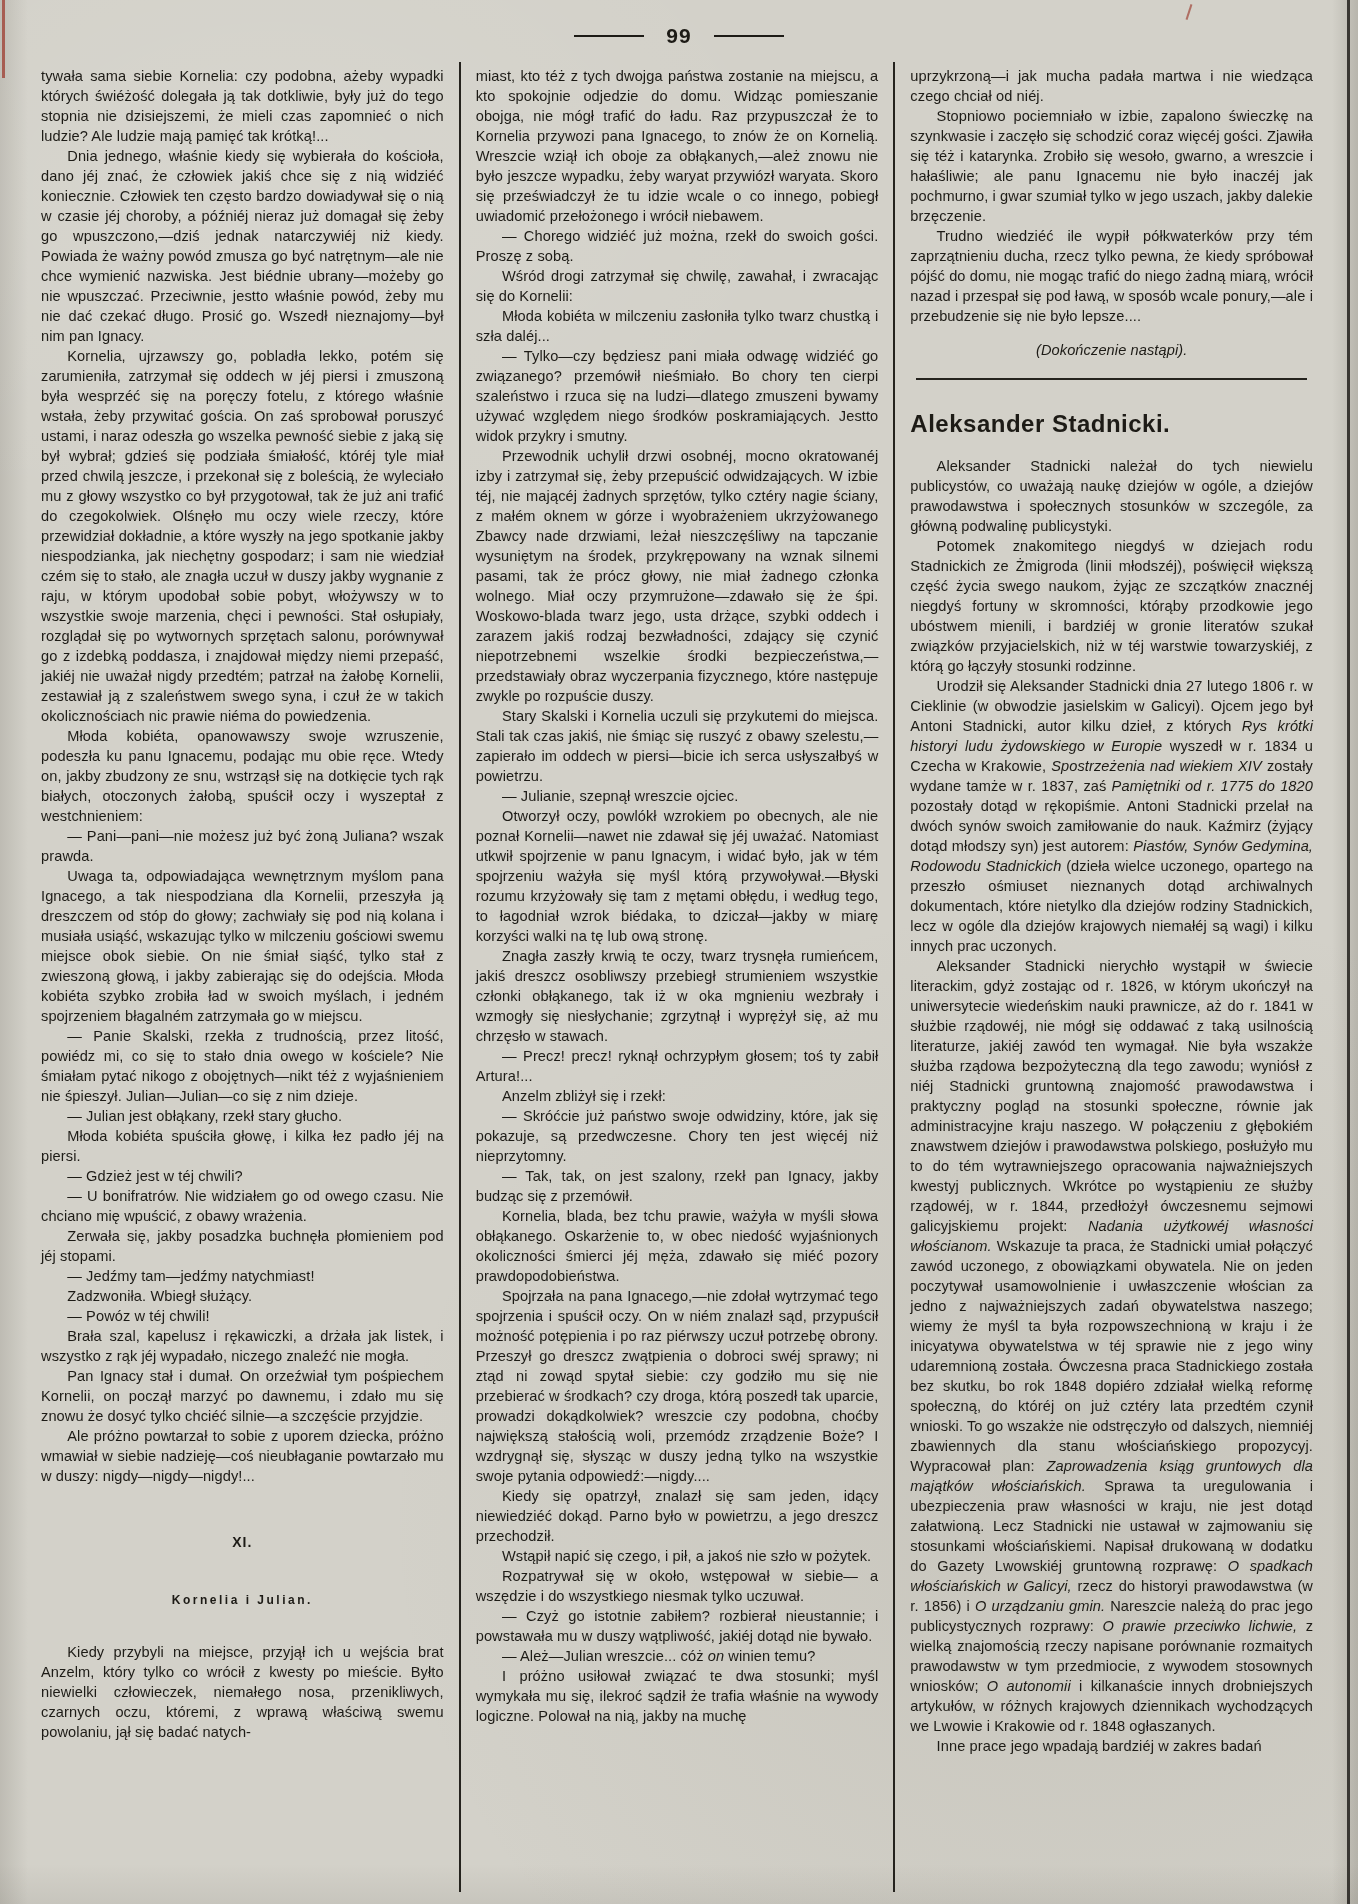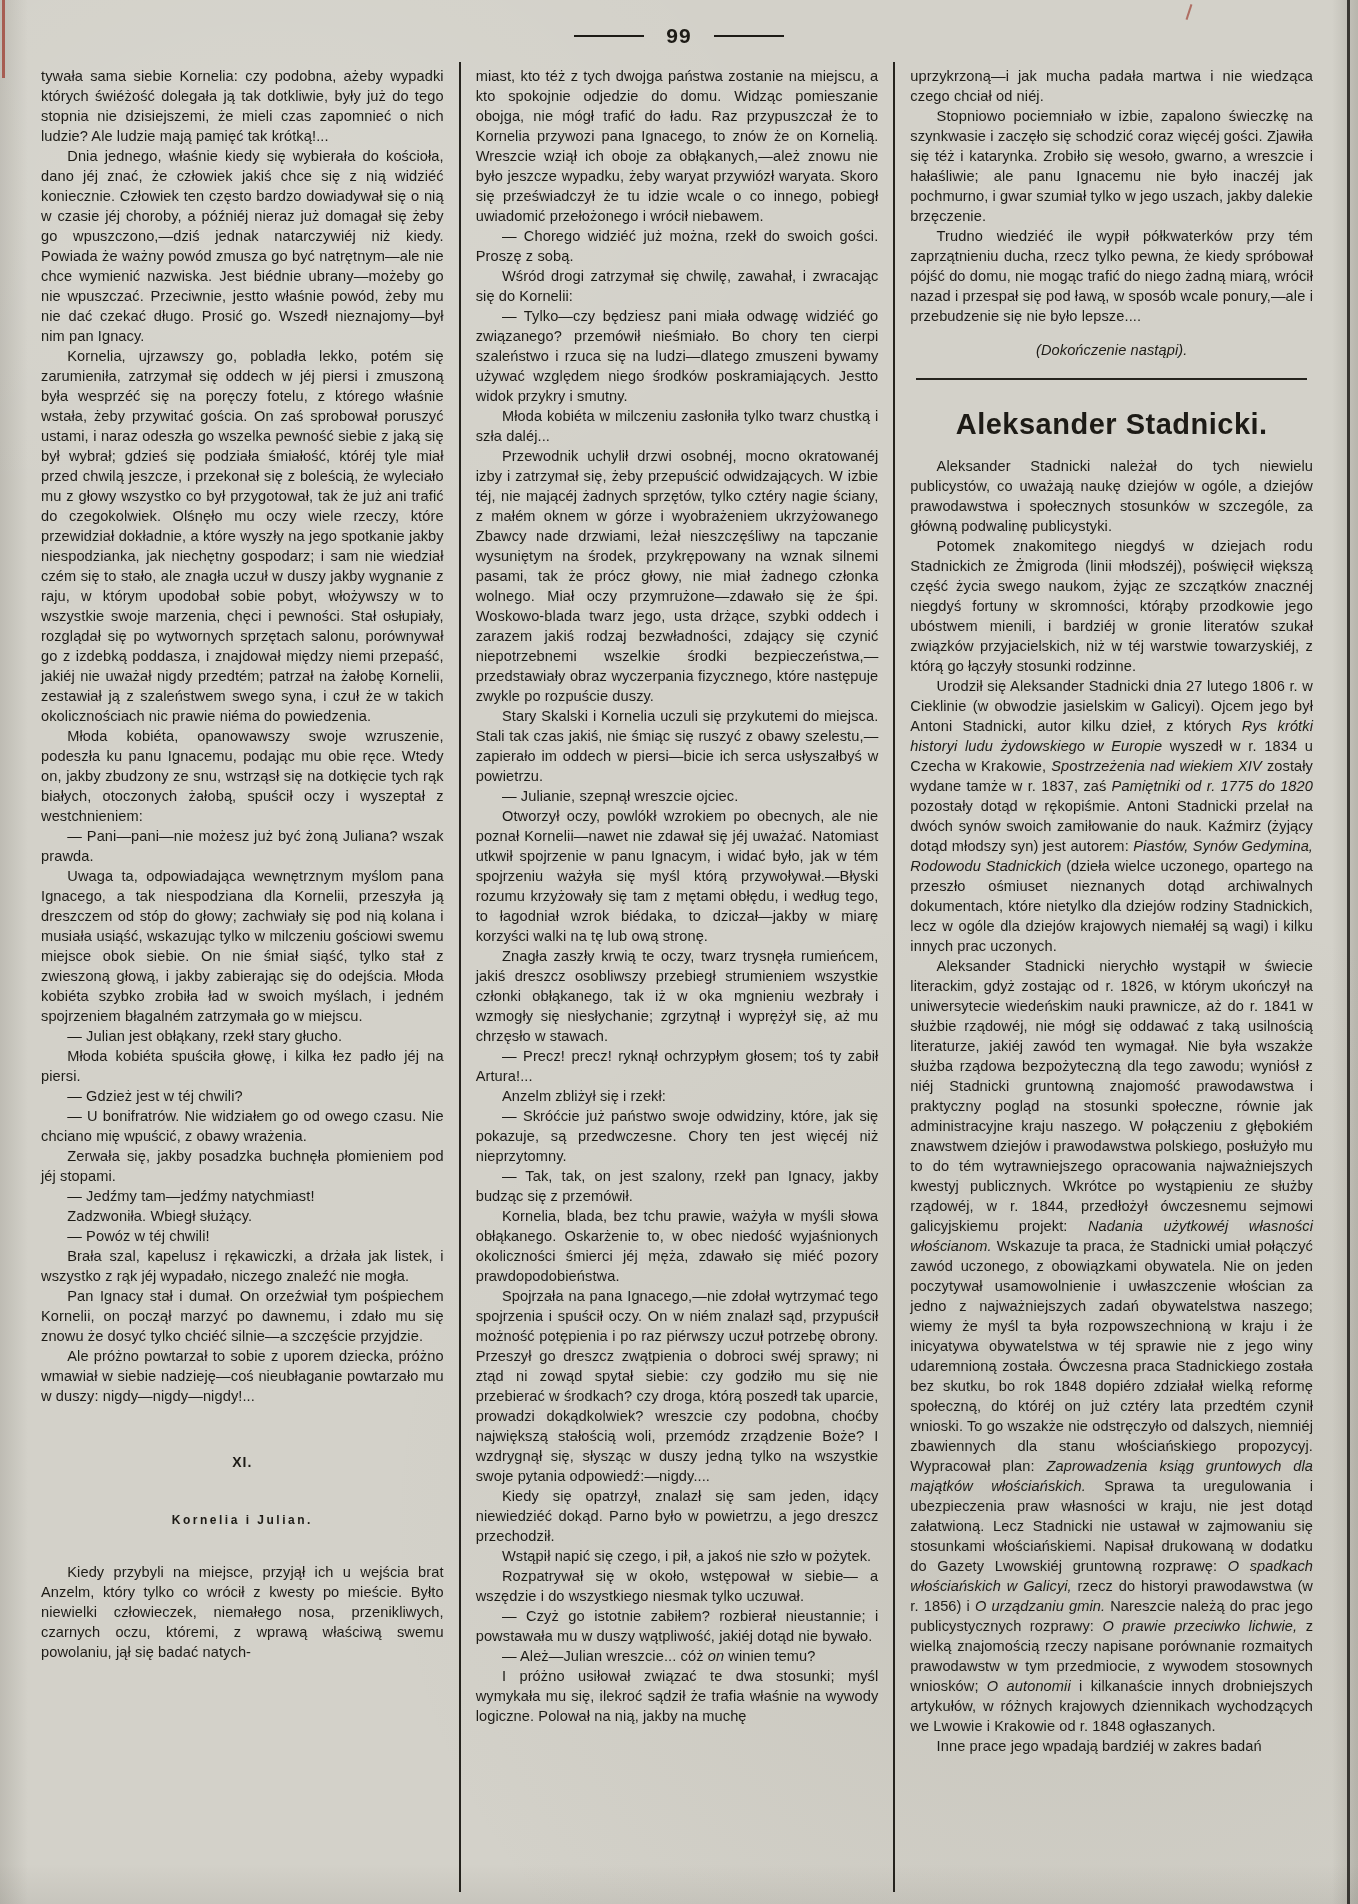--- a/index.html
+++ b/index.html
@@ -43,21 +43,21 @@
     letter-spacing:.1px;
   }
   .col + .col{border-left:2px solid #25231e;}
 
   .col p{margin:0;}
   p.p{text-indent:1.8em;}
   p.cont{text-indent:0;}
   p.ci{text-align:center;font-style:italic;text-indent:0;margin:14px 0 18px 0;}
   p.num{text-align:center;text-indent:0;font-size:14px;font-weight:bold;margin:46px 0 0 0;letter-spacing:1px;}
   p.title{text-align:center;text-indent:0;font-size:12px;font-weight:bold;letter-spacing:2.5px;margin:38px 0 32px 0;}
-  p.h1{text-align:center;text-indent:0;font-size:29px;font-weight:bold;margin:34px 0 22px 0;letter-spacing:.5px;}
+  p.h1{text-indent:0;font-size:24px;font-weight:bold;margin:34px 0 22px 0;letter-spacing:.5px;}
   .rule{border-top:2px solid #25231e;margin:6px 6px 0 6px;height:0;}
   i{font-style:italic;}
 </style>
 </head>
 <body>
 
 <div class="page">
   <div class="artifact-red-left"></div>
   <div class="artifact-red-top"></div>
   <div class="edge-line"></div>
@@ -69,41 +69,42 @@
   </div>
 
   <div class="cols">
     <div class="col">
         <p class="cont"><span>tywała sama siebie Kornelia: czy podobna, ażeby wypadki których świéżość dolegała ją tak dotkliwie, były już do tego stopnia nie dzisiejszemi, że mieli czas zapomnieć o nich ludzie? Ale ludzie mają pamięć tak krótką!...</span></p>
         <p class="p"><span>Dnia jednego, właśnie kiedy się wybierała do kościoła, dano jéj znać, że człowiek jakiś chce się z nią widziéć koniecznie. Człowiek ten często bardzo dowiadywał się o nią w czasie jéj choroby, a późniéj nieraz już domagał się żeby go wpuszczono,—dziś jednak natarczywiéj niż kiedy. Powiada że ważny powód zmusza go być natrętnym—ale nie chce wymienić nazwiska. Jest biédnie ubrany—możeby go nie wpuszczać. Przeciwnie, jestto właśnie powód, żeby mu nie dać czekać długo. Prosić go. Wszedł nieznajomy—był nim pan Ignacy.</span></p>
         <p class="p"><span>Kornelia, ujrzawszy go, pobladła lekko, potém się zarumieniła, zatrzymał się oddech w jéj piersi i zmuszoną była wesprzéć się na poręczy fotelu, z którego właśnie wstała, żeby przywitać gościa. On zaś sprobował poruszyć ustami, i naraz odeszła go wszelka pewność siebie z jaką się był wybrał; gdzieś się podziała śmiałość, któréj tyle miał przed chwilą jeszcze, i przekonał się z boleścią, że wyleciało mu z głowy wszystko co był przygotował, tak że już ani trafić do czegokolwiek. Olśnęło mu oczy wiele rzeczy, które przewidział dokładnie, a które wyszły na jego spotkanie jakby niespodzianka, jak niechętny gospodarz; i sam nie wiedział czém się to stało, ale znagła uczuł w duszy jakby wygnanie z raju, w którym upodobał sobie pobyt, włożywszy w to wszystkie swoje marzenia, chęci i pewności. Stał osłupiały, rozglądał się po wytwornych sprzętach salonu, porównywał go z izdebką poddasza, i znajdował między niemi przepaść, jakiéj nie uważał nigdy przedtém; patrzał na żałobę Kornelii, zestawiał ją z szaleństwem swego syna, i czuł że w takich okolicznościach nic prawie niéma do powiedzenia.</span></p>
         <p class="p"><span>Młoda kobiéta, opanowawszy swoje wzruszenie, podeszła ku panu Ignacemu, podając mu obie ręce. Wtedy on, jakby zbudzony ze snu, wstrząsł się na dotkięcie tych rąk białych, otoczonych żałobą, spuścił oczy i wyszeptał z westchnieniem:</span></p>
         <p class="p"><span>— Pani—pani—nie możesz już być żoną Juliana? wszak prawda.</span></p>
         <p class="p"><span>Uwaga ta, odpowiadająca wewnętrznym myślom pana Ignacego, a tak niespodziana dla Kornelii, przeszyła ją dreszczem od stóp do głowy; zachwiały się pod nią kolana i musiała usiąść, wskazując tylko w milczeniu gościowi swemu miejsce obok siebie. On nie śmiał siąść, tylko stał z zwieszoną głową, i jakby zabierając się do odejścia. Młoda kobiéta szybko zrobiła ład w swoich myślach, i jedném spojrzeniem błagalném zatrzymała go w miejscu.</span></p>
+        <p class="p"><span>— Panie Skalski, rzekła z trudnością, przez litość, powiédz mi, co się to stało dnia owego w kościele? Nie śmiałam pytać nikogo z obojętnych—nikt téż z wyjaśnieniem nie śpieszył. Julian—Julian—co się z nim dzieje.</span></p>
         <p class="p"><span>— Julian jest obłąkany, rzekł stary głucho.</span></p>
         <p class="p"><span>Młoda kobiéta spuściła głowę, i kilka łez padło jéj na piersi.</span></p>
         <p class="p"><span>— Gdzież jest w téj chwili?</span></p>
         <p class="p"><span>— U bonifratrów. Nie widziałem go od owego czasu. Nie chciano mię wpuścić, z obawy wrażenia.</span></p>
         <p class="p"><span>Zerwała się, jakby posadzka buchnęła płomieniem pod jéj stopami.</span></p>
         <p class="p"><span>— Jedźmy tam—jedźmy natychmiast!</span></p>
         <p class="p"><span>Zadzwoniła. Wbiegł służący.</span></p>
         <p class="p"><span>— Powóz w téj chwili!</span></p>
         <p class="p"><span>Brała szal, kapelusz i rękawiczki, a drżała jak listek, i wszystko z rąk jéj wypadało, niczego znaleźć nie mogła.</span></p>
         <p class="p"><span>Pan Ignacy stał i dumał. On orzeźwiał tym pośpiechem Kornelii, on począł marzyć po dawnemu, i zdało mu się znowu że dosyć tylko chciéć silnie—a szczęście przyjdzie.</span></p>
         <p class="p"><span>Ale próżno powtarzał to sobie z uporem dziecka, próżno wmawiał w siebie nadzieję—coś nieubłaganie powtarzało mu w duszy: nigdy—nigdy—nigdy!...</span></p>
         <p class="num"><span>XI.</span></p>
         <p class="title"><span>Kornelia i Julian.</span></p>
         <p class="p"><span>Kiedy przybyli na miejsce, przyjął ich u wejścia brat Anzelm, który tylko co wrócił z kwesty po mieście. Byłto niewielki człowieczek, niemałego nosa, przenikliwych, czarnych oczu, któremi, z wprawą właściwą swemu powolaniu, jął się badać natych-</span></p>
       </div>
     <div class="col">
         <p class="cont"><span>miast, kto téż z tych dwojga państwa zostanie na miejscu, a kto spokojnie odjedzie do domu. Widząc pomieszanie obojga, nie mógł trafić do ładu. Raz przypuszczał że to Kornelia przywozi pana Ignacego, to znów że on Kornelią. Wreszcie wziął ich oboje za obłąkanych,—ależ znowu nie było jeszcze wypadku, żeby waryat przywiózł waryata. Skoro się przeświadczył że tu idzie wcale o co innego, pobiegł uwiadomić przełożonego i wrócił niebawem.</span></p>
         <p class="p"><span>— Chorego widziéć już można, rzekł do swoich gości. Proszę z sobą.</span></p>
         <p class="p"><span>Wśród drogi zatrzymał się chwilę, zawahał, i zwracając się do Kornelii:</span></p>
+        <p class="p"><span>Młoda kobiéta w milczeniu zasłoniła tylko twarz chustką i szła daléj...</span></p>
         <p class="p"><span>— Tylko—czy będziesz pani miała odwagę widziéć go związanego? przemówił nieśmiało. Bo chory ten cierpi szaleństwo i rzuca się na ludzi—dlatego zmuszeni bywamy używać względem niego środków poskramiających. Jestto widok przykry i smutny.</span></p>
-        <p class="p"><span>Młoda kobiéta w milczeniu zasłoniła tylko twarz chustką i szła daléj...</span></p>
         <p class="p"><span>Przewodnik uchylił drzwi osobnéj, mocno okratowanéj izby i zatrzymał się, żeby przepuścić odwidzających. W izbie téj, nie mającéj żadnych sprzętów, tylko cztéry nagie ściany, z małém oknem w górze i wyobrażeniem ukrzyżowanego Zbawcy nade drzwiami, leżał nieszczęśliwy na tapczanie wysuniętym na środek, przykrępowany na wznak silnemi pasami, tak że prócz głowy, nie miał żadnego członka wolnego. Miał oczy przymrużone—zdawało się że śpi. Woskowo-blada twarz jego, usta drżące, szybki oddech i zarazem jakiś rodzaj bezwładności, zdający się czynić niepotrzebnemi wszelkie środki bezpieczeństwa,—przedstawiały obraz wyczerpania fizycznego, które następuje zwykle po rozpuście duszy.</span></p>
         <p class="p"><span>Stary Skalski i Kornelia uczuli się przykutemi do miejsca. Stali tak czas jakiś, nie śmiąc się ruszyć z obawy szelestu,—zapierało im oddech w piersi—bicie ich serca usłyszałbyś w powietrzu.</span></p>
         <p class="p"><span>— Julianie, szepnął wreszcie ojciec.</span></p>
         <p class="p"><span>Otworzył oczy, powlókł wzrokiem po obecnych, ale nie poznał Kornelii—nawet nie zdawał się jéj uważać. Natomiast utkwił spojrzenie w panu Ignacym, i widać było, jak w tém spojrzeniu ważyła się myśl którą przywoływał.—Błyski rozumu krzyżowały się tam z mętami obłędu, i według tego, to łagodniał wzrok biédaka, to dziczał—jakby w miarę korzyści walki na tę lub ową stronę.</span></p>
         <p class="p"><span>Znagła zaszły krwią te oczy, twarz trysnęła rumieńcem, jakiś dreszcz osobliwszy przebiegł strumieniem wszystkie członki obłąkanego, tak iż w oka mgnieniu wezbrały i wzmogły się niesłychanie; zgrzytnął i wyprężył się, aż mu chrzęsło w stawach.</span></p>
         <p class="p"><span>— Precz! precz! ryknął ochrzypłym głosem; toś ty zabił Artura!...</span></p>
         <p class="p"><span>Anzelm zbliżył się i rzekł:</span></p>
         <p class="p"><span>— Skróćcie już państwo swoje odwidziny, które, jak się pokazuje, są przedwczesne. Chory ten jest więcéj niż nieprzytomny.</span></p>
         <p class="p"><span>— Tak, tak, on jest szalony, rzekł pan Ignacy, jakby budząc się z przemówił.</span></p>
         <p class="p"><span>Kornelia, blada, bez tchu prawie, ważyła w myśli słowa obłąkanego. Oskarżenie to, w obec niedość wyjaśnionych okoliczności śmierci jéj męża, zdawało się miéć pozory prawdopodobieństwa.</span></p>

